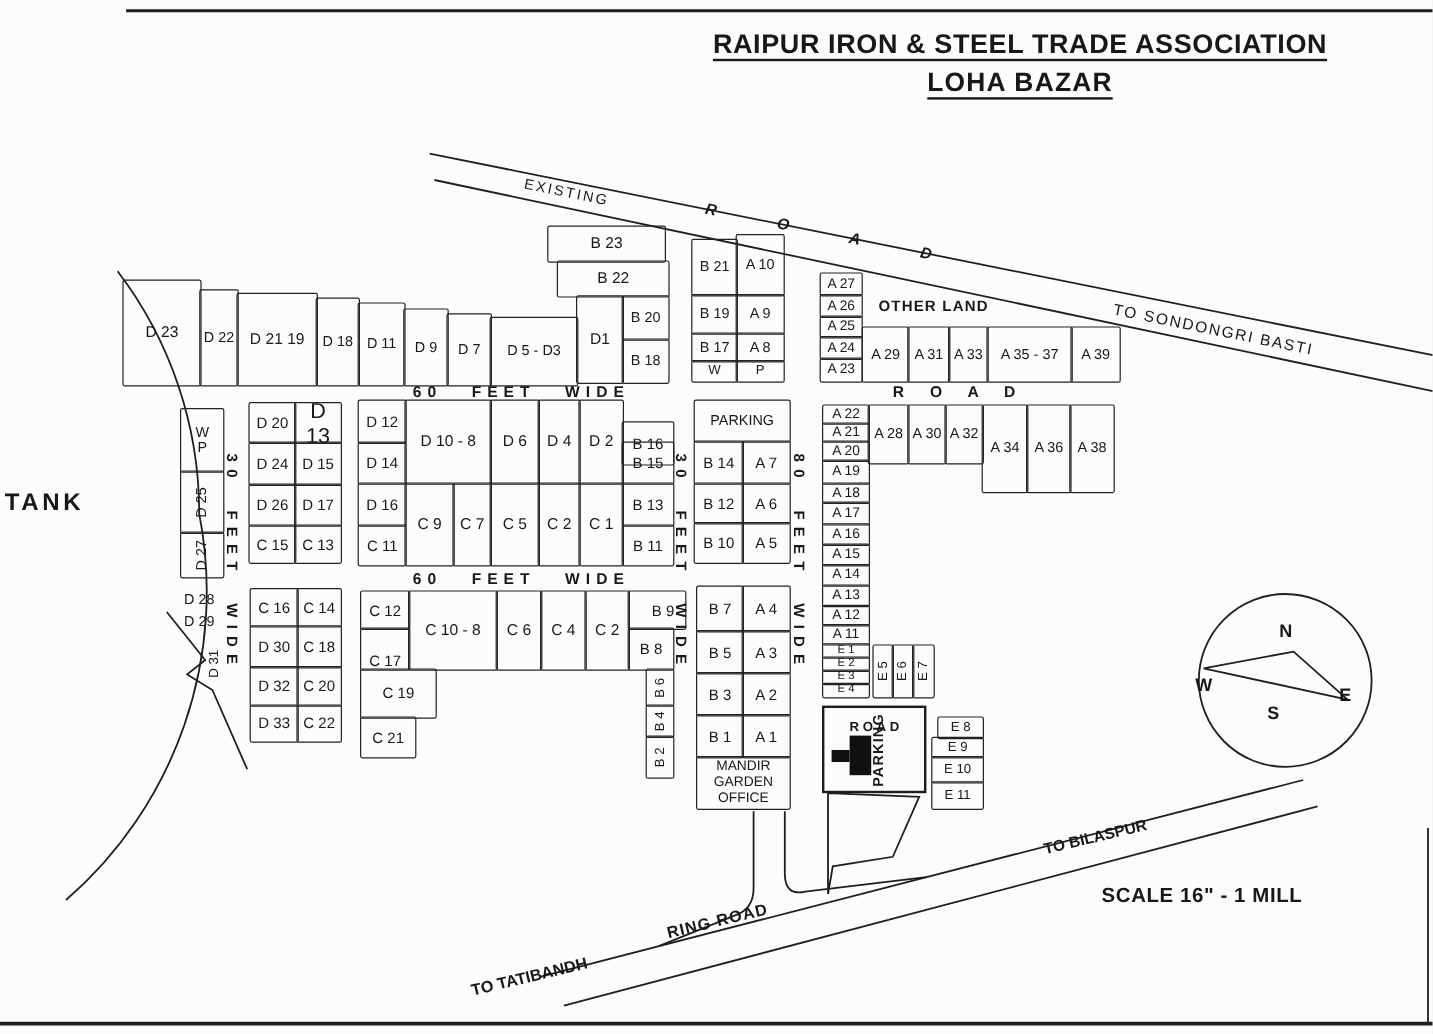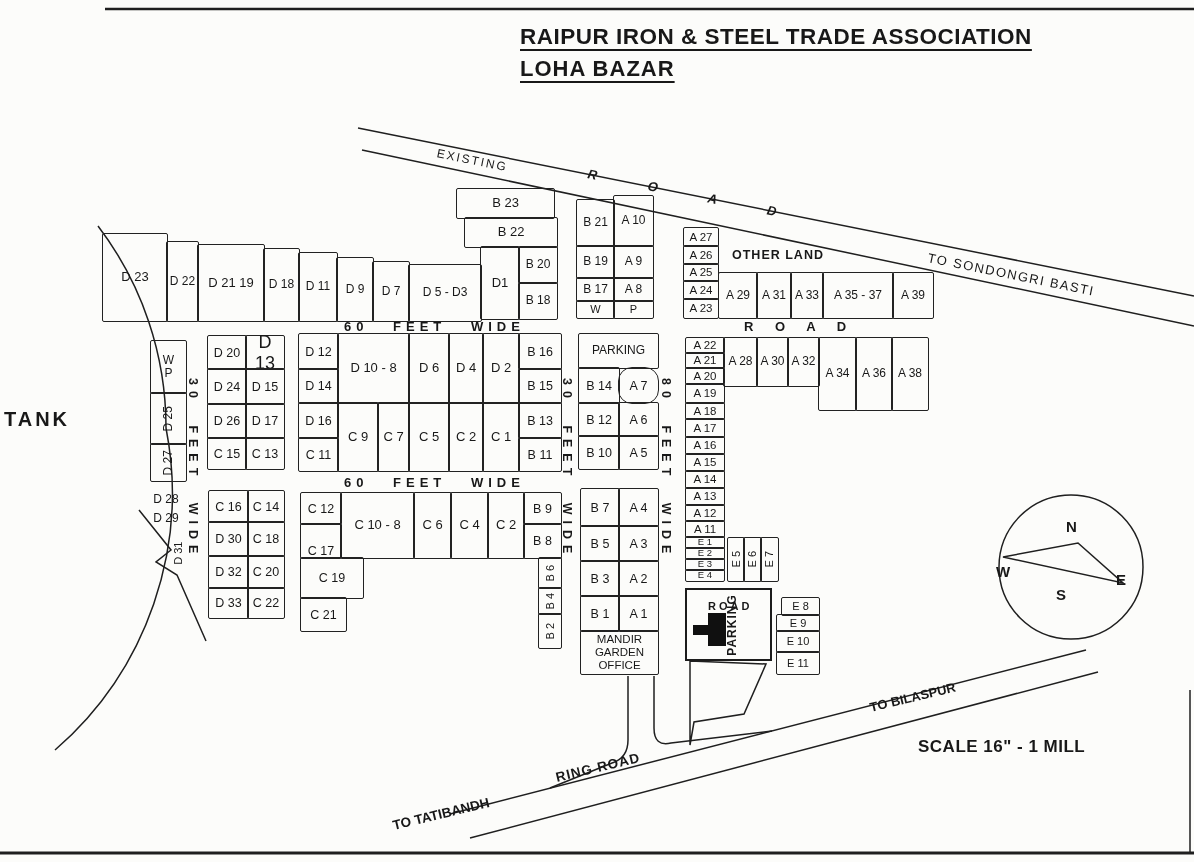--- a/index.html
+++ b/index.html
@@ -6,21 +6,21 @@
   .page{position:relative;width:1194px;height:862px;background:#fcfcfa;overflow:hidden;
         font-family:"Liberation Sans",sans-serif;color:#181818;}
   svg.lines{position:absolute;left:0;top:0;z-index:1;}
   #plot-layer,.label-layer{position:absolute;left:0;top:0;width:100%;height:100%;z-index:2;}
   .plot{position:absolute;border:1.5px solid #222;border-radius:2px;display:flex;align-items:center;
         justify-content:center;text-align:center;font-size:13px;line-height:1.12;}
   .plot span{display:block;white-space:pre-line;}
   .plot.nb{border:none;}
   .plot.rot span{transform:rotate(-90deg);white-space:nowrap;}
   .hlabel{position:absolute;white-space:nowrap;}
-  .title-block{position:absolute;left:520px;top:24px;width:660px;text-align:left;z-index:3;}
+  .title-block{position:absolute;left:520px;top:24px;width:660px;text-align:center;z-index:3;}
   .title-1{font-size:22.5px;font-weight:bold;letter-spacing:.5px;text-decoration:underline;text-underline-offset:5px;text-decoration-thickness:2px;}
   .title-2{font-size:22px;font-weight:bold;margin-top:6px;letter-spacing:1px;text-decoration:underline;text-underline-offset:5px;text-decoration-thickness:2px;}
   .title-3{font-size:12.5px;font-weight:bold;margin-top:11px;letter-spacing:.5px;text-decoration:underline;text-underline-offset:3px;}
   .road-h{font-size:13px;font-weight:600;letter-spacing:5px;word-spacing:16px;}
   .road-east{font-size:13px;font-weight:bold;letter-spacing:9px;}
   .road-small{font-size:11px;font-weight:bold;letter-spacing:3px;}
   .vroad{position:absolute;writing-mode:vertical-rl;font-size:12.5px;font-weight:600;
          letter-spacing:6px;word-spacing:12px;white-space:nowrap;}
   .diag{position:absolute;white-space:nowrap;transform-origin:left center;}
   .existing{font-size:12px;letter-spacing:2px;transform:rotate(11.5deg);}
@@ -229,21 +229,21 @@
       </div>
       <div class="plot" style="left: 891px; top: 337px; width: 36px; height: 72px; font-size: 12px;">
         <span>A 38</span>
       </div>
       <div class="plot" style="left: 578px; top: 333px; width: 79px; height: 34px; font-size: 12px;">
         <span>PARKING</span>
       </div>
       <div class="plot" style="left: 578px; top: 367px; width: 40px; height: 35px; font-size: 12.5px;">
         <span>B 14</span>
       </div>
-      <div class="plot" style="left: 618px; top: 367px; width: 39px; height: 35px; font-size: 12.5px; border-radius: 14px;">
+      <div class="plot" style="left: 618px; top: 367px; width: 39px; height: 35px; font-size: 12.5px;">
         <span>A 7</span>
       </div>
       <div class="plot" style="left: 578px; top: 402px; width: 40px; height: 33px; font-size: 12.5px;">
         <span>B 12</span>
       </div>
       <div class="plot" style="left: 618px; top: 402px; width: 39px; height: 33px; font-size: 12.5px;">
         <span>A 6</span>
       </div>
       <div class="plot" style="left: 578px; top: 435px; width: 40px; height: 33px; font-size: 12.5px;">
         <span>B 10</span>
@@ -355,21 +355,21 @@
       </div>
       <div class="plot" style="left: 408px; top: 402px; width: 40px; height: 68px;">
         <span>C 5</span>
       </div>
       <div class="plot" style="left: 448px; top: 402px; width: 34px; height: 68px;">
         <span>C 2</span>
       </div>
       <div class="plot" style="left: 482px; top: 402px; width: 36px; height: 68px;">
         <span>C 1</span>
       </div>
-      <div class="plot" style="left: 518px; top: 333px; width: 42px; height: 35px; font-size: 12.5px; text-align: right;">
+      <div class="plot" style="left: 518px; top: 351px; width: 42px; height: 35px; font-size: 12.5px; text-align: right;">
         <span>B 16</span>
       </div>
       <div class="plot" style="left: 518px; top: 368px; width: 42px; height: 34px; font-size: 12.5px;">
         <span>B 15</span>
       </div>
       <div class="plot" style="left: 518px; top: 402px; width: 42px; height: 35px; font-size: 12.5px;">
         <span>B 13</span>
       </div>
       <div class="plot" style="left: 518px; top: 437px; width: 42px; height: 33px; font-size: 12.5px;">
         <span>B 11</span>
@@ -409,21 +409,21 @@
       </div>
       <div class="plot" style="left: 413px; top: 492px; width: 37px; height: 65px;">
         <span>C 6</span>
       </div>
       <div class="plot" style="left: 450px; top: 492px; width: 37px; height: 65px;">
         <span>C 4</span>
       </div>
       <div class="plot" style="left: 487px; top: 492px; width: 36px; height: 65px;">
         <span>C 2</span>
       </div>
-      <div class="plot" style="left: 523px; top: 492px; width: 37px; height: 31px; font-size: 12.5px;">
+      <div class="plot" style="left: 523px; top: 492px; width: 37px; height: 31px; font-size: 12.5px; padding-left: 10px;">
         <span>B 9</span>
       </div>
       <div class="plot" style="left: 523px; top: 523px; width: 37px; height: 34px; font-size: 12.5px;">
         <span>B 8</span>
       </div>
       <div class="plot" style="left: 300px; top: 557px; width: 62px; height: 40px; font-size: 12.5px;">
         <span>C 19</span>
       </div>
       <div class="plot" style="left: 300px; top: 597px; width: 45px; height: 33px; font-size: 12.5px;">
         <span>C 21</span>

